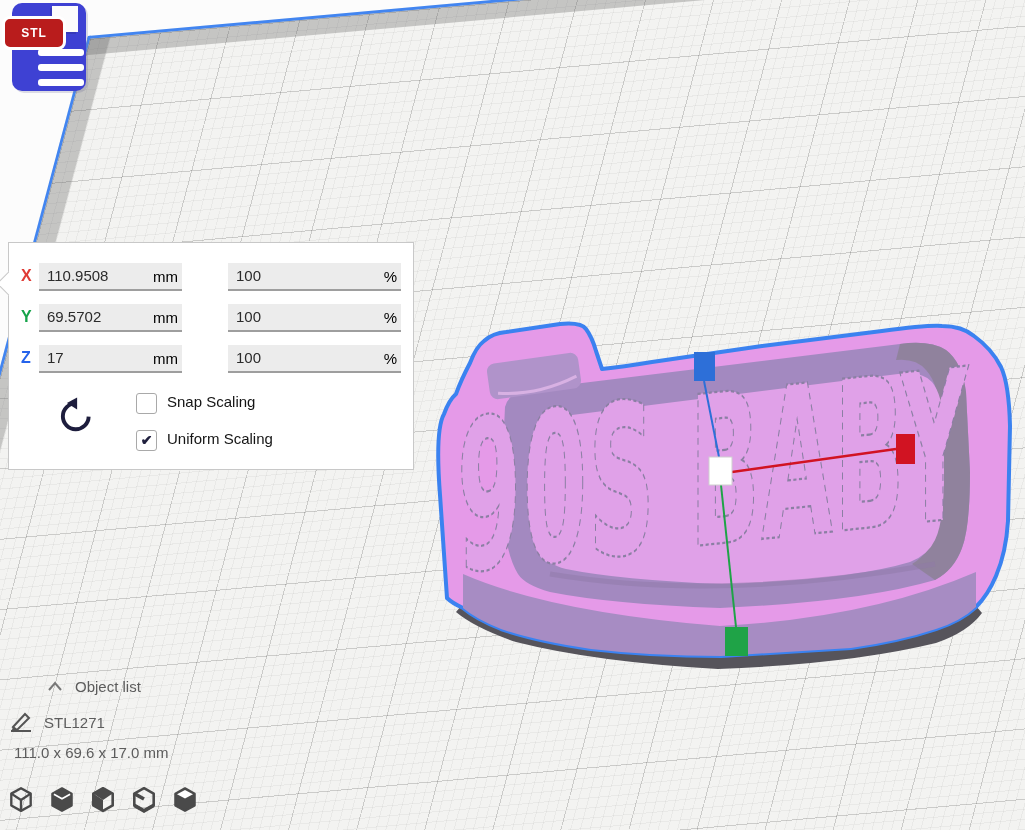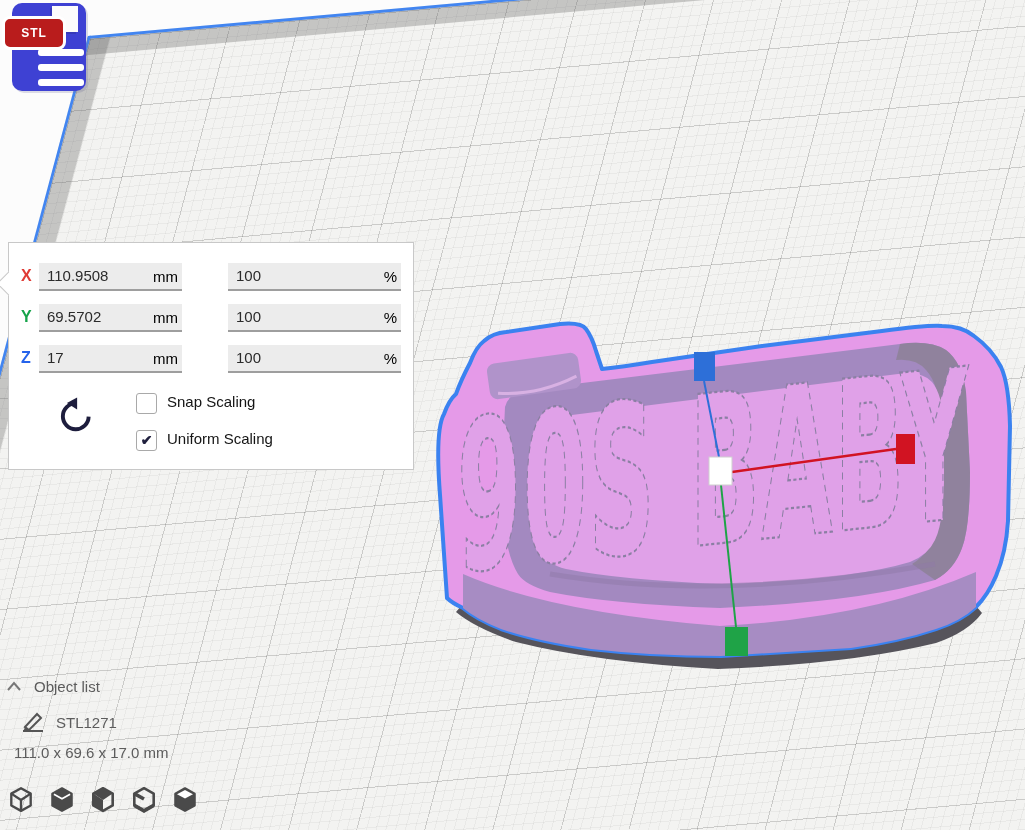--- a/index.html
+++ b/index.html
@@ -81,21 +81,21 @@
   .checkbox {
     width:21px; height:21px; border:1px solid #a9a9a9; border-radius:3px; background:#fff;
     font-size:14px; font-weight:bold; color:#20203e; text-align:center; line-height:19px;
     cursor:pointer; flex:0 0 auto;
   }
   .chk-label { margin-left:10px; font-size:15px; color:#141414; }
 
   
   .object-panel { position:absolute; left:0; top:672px; width:260px; z-index:6; }
   .op-row { position:absolute; left:0; display:flex; align-items:center; }
-  .op-title { top:6px; } .op-item { top:38px;padding-left:12px; } .op-dims { top:72px; }
+  .op-title { top:6px;padding-left:41px; } .op-item { top:38px; } .op-dims { top:72px; }
   .op-chevron { margin:0 12px 0 6px; background:none; border:none; cursor:pointer; height:14px; }
   .op-pencil { margin:0 10px 0 8px; }
   .op-text { font-size:15px; color:#5c5c5c; }
   .op-dims-text { font-size:15px; color:#5c5c5c; margin-left:14px; }
 
   .view-toolbar { position:absolute; left:6px; top:784px; display:flex; gap:11px; z-index:6; }
   .view-btn { width:30px; height:30px; background:none; border:none; padding:1px; cursor:pointer; }
 </style>
 </head>
 <body>

